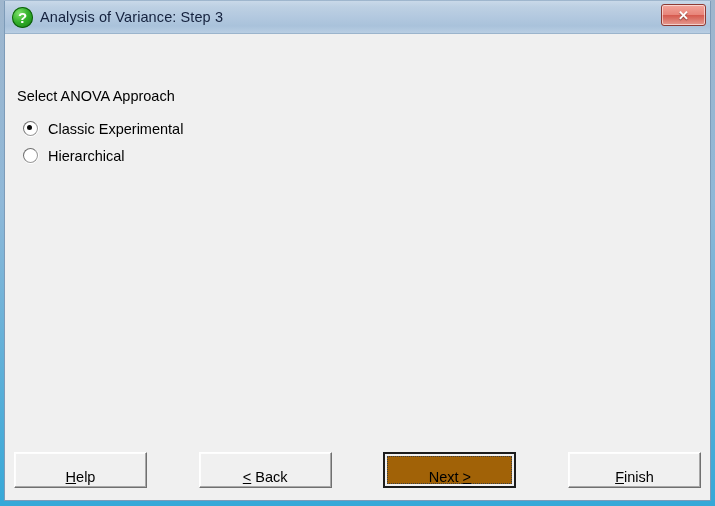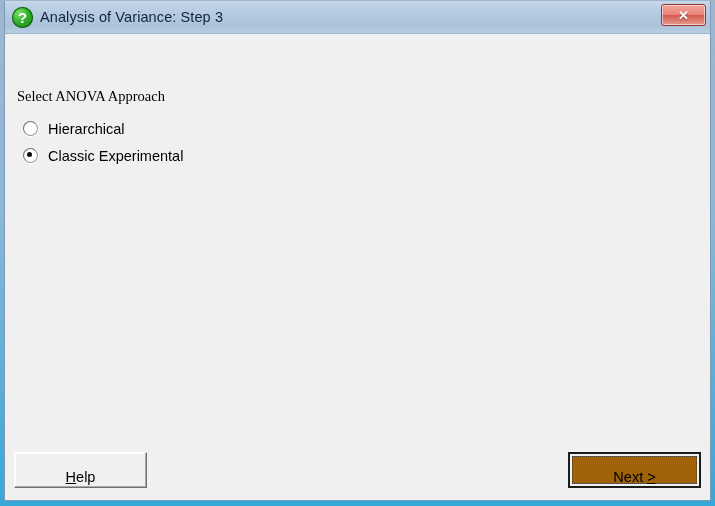--- a/index.html
+++ b/index.html
@@ -108,21 +108,20 @@
     background: #f0f0f0;
   }
 
   .group-label {
     position: absolute;
     left: 12px;
     top: 54px;
     font-size: 14.5px;
     color: #000000;
     white-space: nowrap;
-    font-family: Liberation Serif, serif;
   }
 
   .radio-list {
     position: absolute;
     left: 18px;
     top: 81px;
   }
   .radio-row {
     display: flex;
     align-items: center;
@@ -225,36 +224,42 @@
       <div class="close-button">
         <span class="x">✕</span>
       </div>
     </div>
 
     <div class="client">
 
       <div class="group-label">Select ANOVA Approach</div>
 
       <div class="radio-list">
+          <div class="radio-row checked">
+            <span class="radio-glyph"></span>
+            <span class="radio-label">Classic Experimental</span>
+          </div>
           <div class="radio-row">
             <span class="radio-glyph"></span>
             <span class="radio-label">Hierarchical</span>
           </div>
-          <div class="radio-row checked">
-            <span class="radio-glyph"></span>
-            <span class="radio-label">Classic Experimental</span>
-          </div>
         </div>
 
       <div class="buttonbar">
           <button class="btn">
             <span class="btn-label"><u>H</u>elp</span>
+          </button>
+          <button class="btn">
+            <span class="btn-label"><u>&lt;</u> Back</span>
           </button>
           <button class="btn default">
             <span class="btn-face">
               <span class="btn-label">Next <u>&gt;</u></span>
             </span>
           </button>
+          <button class="btn">
+            <span class="btn-label"><u>F</u>inish</span>
+          </button>
         </div>
 
     </div>
   </div>
 </div>
 
 </body></html>

